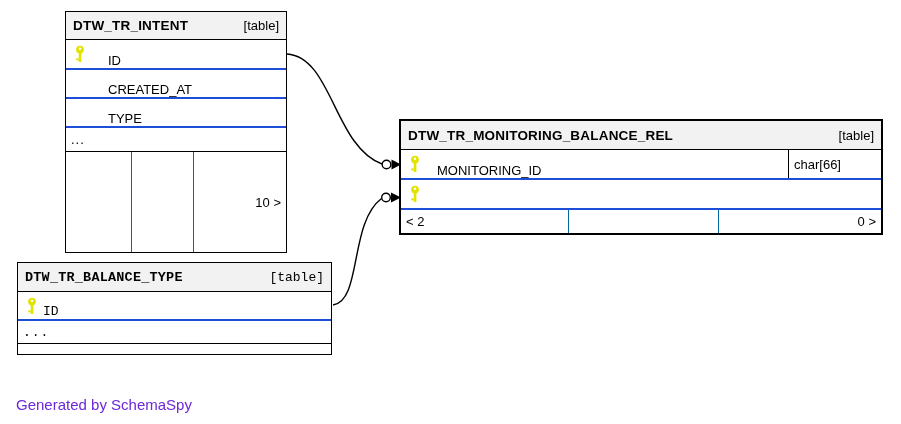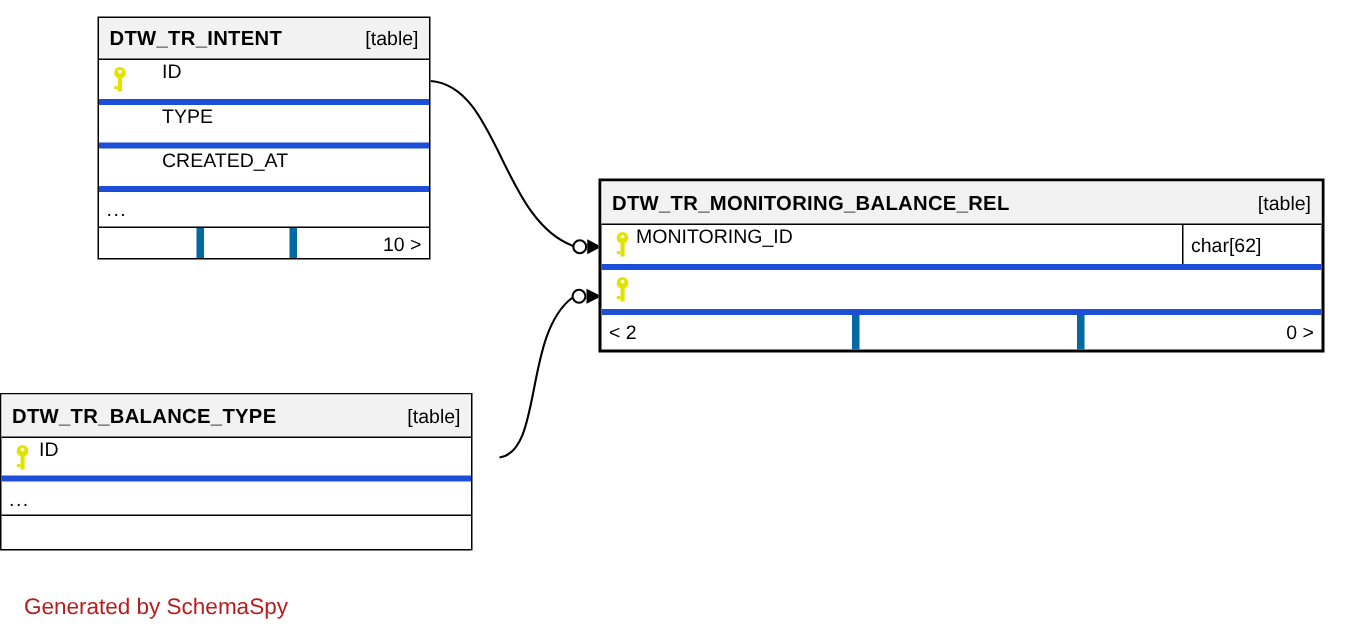--- a/index.html
+++ b/index.html
@@ -24,96 +24,96 @@
     background:#f2f2f2;
     border-bottom:1px solid #000;
     padding:0 7px;
     box-sizing:border-box;
     flex:0 0 auto;
   }
   .tbl-name { font-weight:bold; font-size:13.5px; letter-spacing:0.2px; }
   .tbl-tag  { font-weight:normal; font-size:13px; }
   .col-row {
     position:relative;
-    display:flex; align-items:flex-start;
-    border-bottom:4px solid #1d4ed8;
+    display:flex; align-items:flex-end;
+    border-bottom:2px solid #1d4ed8;
     box-sizing:border-box;
     font-size:13px;
     flex:0 0 auto;
   }
   .key-icon { position:absolute; left:9px; top:50%; transform:translateY(-50%); line-height:0; }
   .col-name { flex:1; }
   .intent .col-name { padding-left:42px; }
-  .rel .col-name    { padding-left:23px; }
+  .rel .col-name    { padding-left:36px; }
   .bt .col-name     { padding-left:25px; }
   .type-cell {
     align-self:stretch; width:93px; flex:0 0 93px;
     border-left:1px solid #000; box-sizing:border-box;
     display:flex; align-items:center;
     padding-left:5px; font-size:13px;
   }
   .ellipsis-row {
     display:flex; align-items:center;
     border-bottom:1px solid #000; box-sizing:border-box;
     padding-left:5px; font-size:13px; letter-spacing:1px;
     flex:0 0 auto;
   }
   .tbl-footer { display:flex; flex:1 1 auto; }
   .f-cell {
     box-sizing:border-box; font-size:13px;
     display:flex; align-items:center;
   }
-  .f-cell + .f-cell { border-left:5px solid #0369a1; }
+  .f-cell + .f-cell { border-left:1px solid #0369a1; }
   .f-left  { padding-left:5px; }
   .f-right { justify-content:flex-end; padding-right:5px; flex:1; }
   .h28 { height:28px; } .h29 { height:29px; } .h30 { height:30px; } .h24 { height:24px; } .h23 { height:23px; }
   .generated-note {
     position:absolute; left:16px; top:396px; z-index:2;
-    font-size:15px; color:#b91c1c;
+    font-size:15px; color:#6d28d9;
   }
 </style>
 </head>
 <body>
 
 <svg class="rel-overlay" width="901" height="424" viewBox="0 0 901 424">
 
   <g>
     <path d="M 287,54 C 332,57 334,146 382,164" fill="none" stroke="#000" stroke-width="1.4"></path>
     <circle cx="386.5" cy="164.5" r="4.3" fill="#fff" stroke="#000" stroke-width="1.4"></circle>
     <polygon points="391.5,159.5 401,164.5 391.5,169.5" fill="#000"></polygon>
   </g>
 
   <g>
     <path d="M 333,305 C 362,301 349,223 381.5,198.5" fill="none" stroke="#000" stroke-width="1.4"></path>
     <circle cx="386" cy="197.5" r="4.3" fill="#fff" stroke="#000" stroke-width="1.4"></circle>
     <polygon points="391,192.5 401,197.5 391,202.5" fill="#000"></polygon>
   </g>
 </svg>
 
-<div class="db-table intent" style="left:65px; top:11px; width:222px; height:162px;">
+<div class="db-table intent" style="left:65px; top:11px; width:222px; height:242px;">
   <div class="tbl-header h28">
     <span class="tbl-name">DTW_TR_INTENT</span>
     <span class="tbl-tag">[table]</span>
   </div>
   <div class="col-row h30">
     <span class="key-icon">
       <svg width="10" height="18" viewBox="0 0 10 18">
           <circle cx="5" cy="4.6" r="3.9" fill="#e3e300"></circle>
           <circle cx="5" cy="3.7" r="1.25" fill="#fff"></circle>
           <rect x="3.7" y="8" width="2.7" height="9" fill="#e3e300"></rect>
           <rect x="1.2" y="13.4" width="2.6" height="2" fill="#e3e300"></rect>
         </svg>
     </span>
     <span class="col-name">ID</span>
   </div>
   <div class="col-row h29">
-    <span class="col-name">TYPE</span>
+    <span class="col-name">CREATED_AT</span>
   </div>
   <div class="col-row h29">
-    <span class="col-name">CREATED_AT</span>
+    <span class="col-name">TYPE</span>
   </div>
   <div class="ellipsis-row h24">...</div>
   <div class="tbl-footer">
     <div class="f-cell" style="width:65px;"></div>
     <div class="f-cell" style="width:62px;"></div>
     <div class="f-cell f-right">10 &gt;</div>
   </div>
 </div>
 
 <div class="db-table rel thick" style="left:399px; top:119px; width:484px; height:116px;">
@@ -124,40 +124,40 @@
   <div class="col-row h30">
     <span class="key-icon">
       <svg width="10" height="18" viewBox="0 0 10 18">
           <circle cx="5" cy="4.6" r="3.9" fill="#e3e300"></circle>
           <circle cx="5" cy="3.7" r="1.25" fill="#fff"></circle>
           <rect x="3.7" y="8" width="2.7" height="9" fill="#e3e300"></rect>
           <rect x="1.2" y="13.4" width="2.6" height="2" fill="#e3e300"></rect>
         </svg>
     </span>
     <span class="col-name">MONITORING_ID</span>
-    <span class="type-cell">char[62]</span>
+    <span class="type-cell">char[66]</span>
   </div>
   <div class="col-row h30">
     <span class="key-icon">
       <svg width="10" height="18" viewBox="0 0 10 18">
           <circle cx="5" cy="4.6" r="3.9" fill="#e3e300"></circle>
           <circle cx="5" cy="3.7" r="1.25" fill="#fff"></circle>
           <rect x="3.7" y="8" width="2.7" height="9" fill="#e3e300"></rect>
           <rect x="1.2" y="13.4" width="2.6" height="2" fill="#e3e300"></rect>
         </svg>
     </span>
   </div>
   <div class="tbl-footer">
     <div class="f-cell f-left" style="width:167px;">&lt; 2</div>
     <div class="f-cell" style="width:150px;"></div>
     <div class="f-cell f-right">0 &gt;</div>
   </div>
 </div>
 
-<div class="db-table bt" style="left:0; top:262px; width:315px; height:105px;">
+<div class="db-table bt" style="left:17px; top:262px; width:315px; height:93px;font-family:Liberation Mono, monospace;">
   <div class="tbl-header h29">
     <span class="tbl-name">DTW_TR_BALANCE_TYPE</span>
     <span class="tbl-tag">[table]</span>
   </div>
   <div class="col-row h29">
     <span class="key-icon">
       <svg width="10" height="18" viewBox="0 0 10 18">
           <circle cx="5" cy="4.6" r="3.9" fill="#e3e300"></circle>
           <circle cx="5" cy="3.7" r="1.25" fill="#fff"></circle>
           <rect x="3.7" y="8" width="2.7" height="9" fill="#e3e300"></rect>

